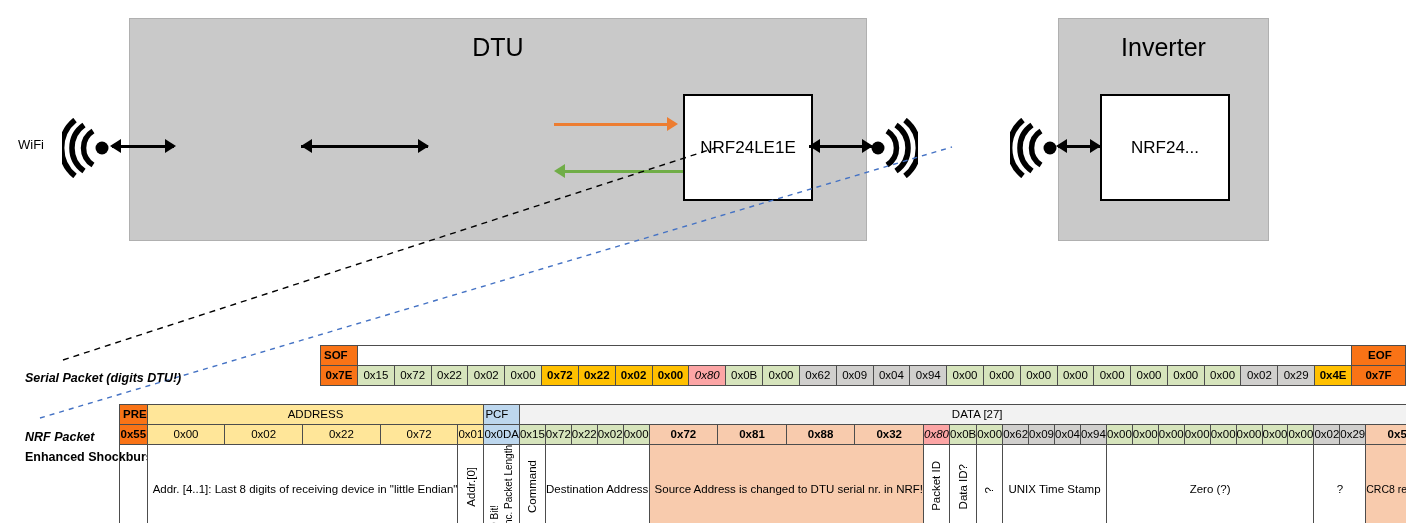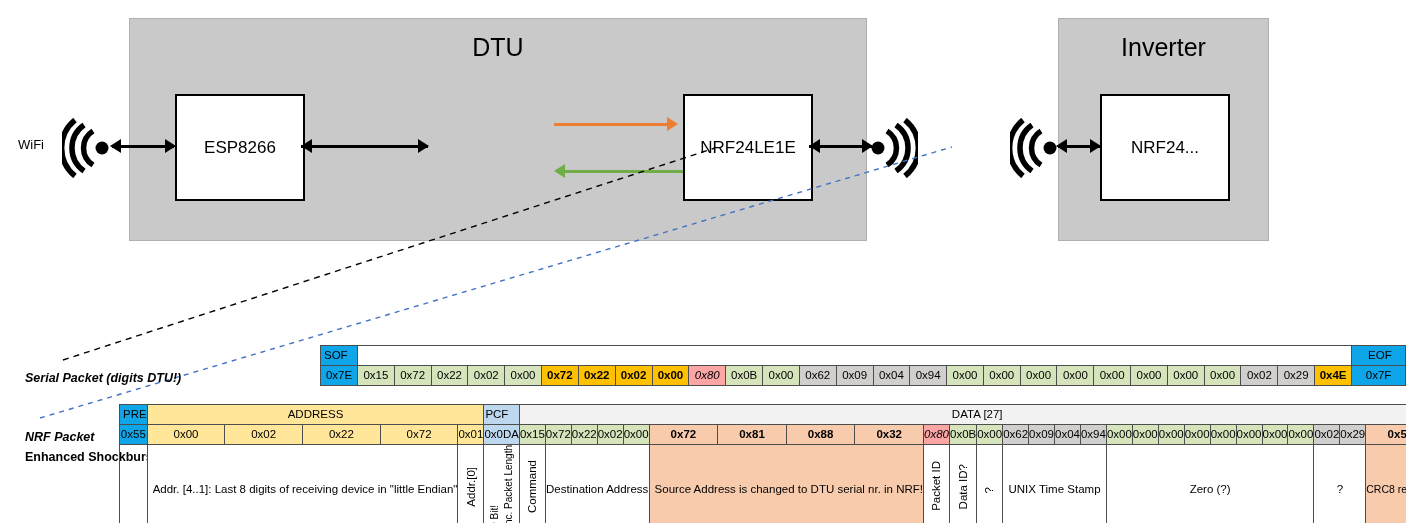--- a/index.html
+++ b/index.html
@@ -39,21 +39,21 @@
   #packets{position:absolute;left:0;top:330px;width:1406px;height:193px;}
 
   .rowlabel{position:absolute;font-size:12.5px;font-style:italic;font-weight:bold;}
   .rowlabel.plain{font-style:normal;font-weight:normal;}
 
   table.pkt{border-collapse:collapse;position:absolute;table-layout:fixed;}
   table.pkt td{border:1px solid #4d4d4d;font-size:11.5px;text-align:center;
       padding:0;height:19px;line-height:19px;white-space:nowrap;
       font-family:"Liberation Sans",sans-serif;}
 
-  td.hdr{background:#0ea5e9;}
+  td.hdr{background:#f97316;font-weight:bold;}
   td.hdr-blank{background:#f2f2f2;border:1px solid #4d4d4d;}
   td.grey{background:#d0cfcd;}
   td.green{background:#d6e4bc;}
   td.yellow{background:#ffc000;font-weight:bold;}
   td.orange{background:#f8cbad;font-weight:bold;}
   td.blue{background:#fca5a5;font-style:italic;}
   td.addr{background:#ffe699;}
   td.pcf{background:#bdd7ee;}
   td.amber{background:#ffc000;font-weight:bold;}
 
@@ -84,23 +84,20 @@
     <circle cx="40" cy="30" r="6.5" fill="#000"></circle>
     <path d="M31 13 A20 20 0 0 0 31 47" stroke="#000" stroke-width="5.5" fill="none"></path>
     <path d="M22 7 A28 28 0 0 0 22 53" stroke="#000" stroke-width="5.5" fill="none"></path>
     <path d="M13 2 A36 36 0 0 0 13 58" stroke="#000" stroke-width="5.5" fill="none"></path>
   </svg>
 
   <div class="hline" style="left:112px;top:145px;width:62px;"></div>
   <div class="arrow-l" style="left:110px;top:139px;"></div>
   <div class="arrow-r" style="left:165px;top:139px;"></div>
 
-  <div class="chip" style="left:175px;top:94px;width:126px;height:103px;">
-    <span>ESP8266</span>
-  </div>
 
   <div class="hline" style="left:301px;top:145px;width:127px;"></div>
   <div class="arrow-l" style="left:301px;top:139px;"></div>
   <div class="arrow-r" style="left:418px;top:139px;"></div>
 
 
   <div class="oline" style="left:554px;top:123px;width:118px;"></div>
   <div class="oarrow" style="left:667px;top:117px;"></div>
 
   <div class="gline" style="left:565px;top:170px;width:118px;"></div>

